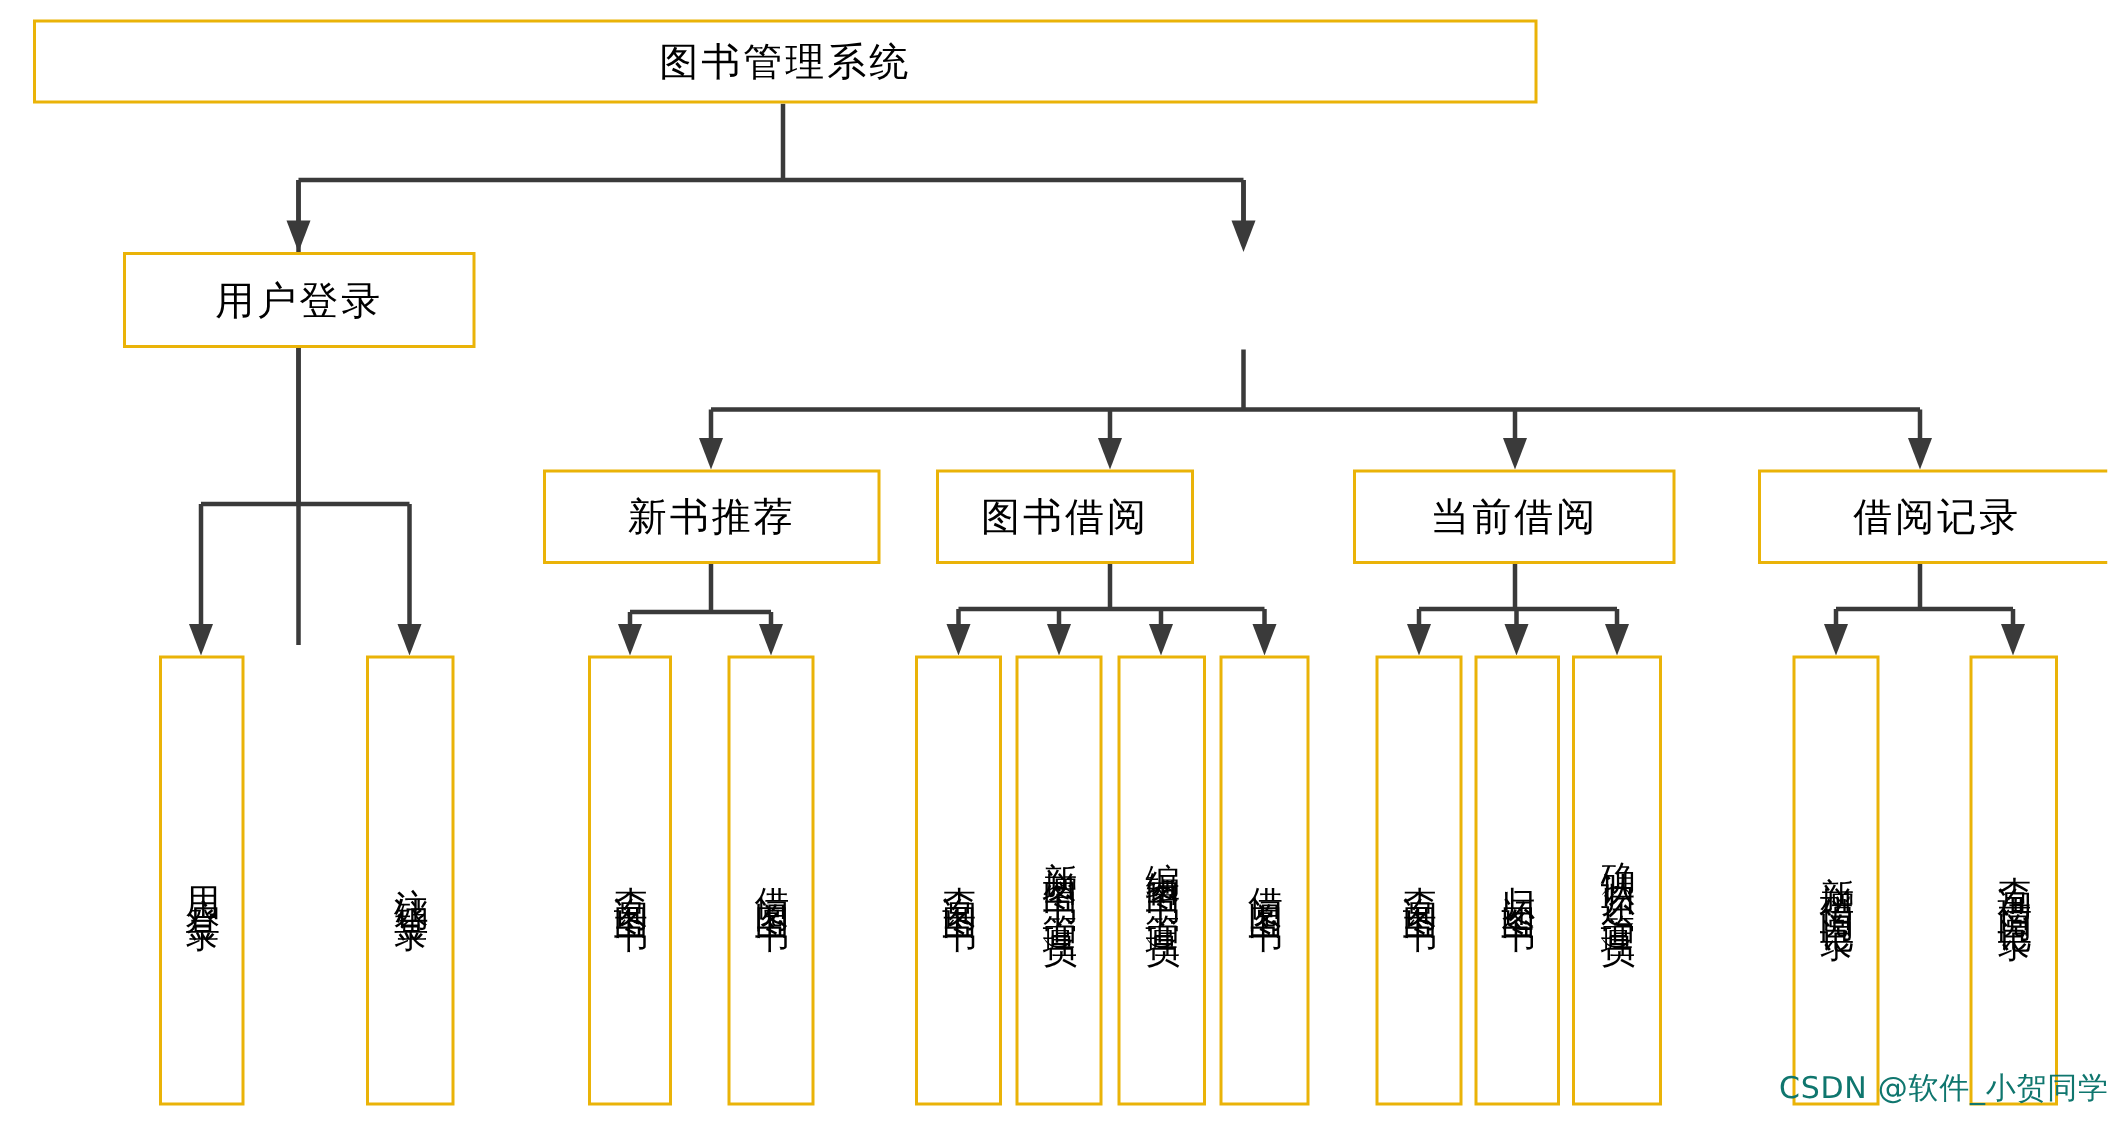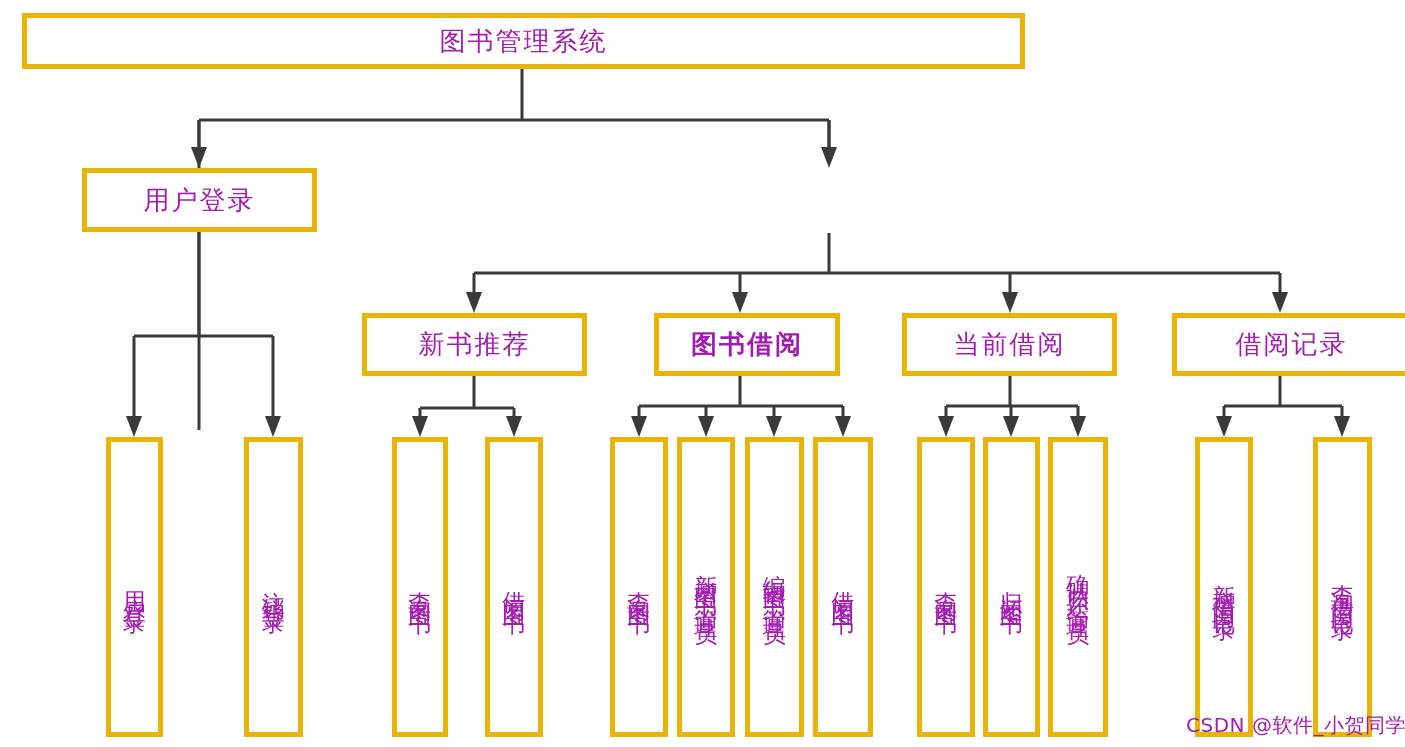--- a/index.html
+++ b/index.html
@@ -16,42 +16,42 @@
     overflow: hidden;
   }
   svg.connectors {
     position: absolute;
     left: 0; top: 0;
     width: 1405px; height: 747px;
   }
   .box {
     position: absolute;
     background: #ffffff;
-    border: 5px solid #eab308;
+    border: 2px solid #eab308;
     display: flex;
     align-items: center;
     justify-content: center;
-    color: #a21caf;
+    color: #000000;
   }
   .hbox { font-size: 26px; letter-spacing: 2px; white-space: nowrap; }
   .vbox span {
     writing-mode: vertical-lr;
     text-orientation: mixed;
     font-size: 23px;
     letter-spacing: 7px;
     line-height: 1.15;
     white-space: nowrap;
   }
   .watermark {
     position: absolute;
     left: 1186px;
     top: 712px;
     font-size: 20px;
     letter-spacing: 0.5px;
-    color: #a21caf;
+    color: #0f766e;
     white-space: nowrap;
   }
 </style>
 </head>
 <body>
 
 <div class="canvas">
 
   <svg class="connectors" viewBox="0 0 1405 747" fill="none" stroke="#3a3a3a" stroke-width="3">
 
@@ -108,21 +108,21 @@
     <span>图书管理系统</span>
   </div>
 
   <div class="box hbox" style="left:82px; top:168px; width:235px; height:64px;">
     <span>用户登录</span>
   </div>
 
   <div class="box hbox" style="left:362px; top:313px; width:225px; height:63px;text-align:right;">
     <span>新书推荐</span>
   </div>
-  <div class="box hbox" style="left:654px; top:313px; width:186px; height:63px;font-weight:bold;">
+  <div class="box hbox" style="left:624px; top:313px; width:172px; height:63px;">
     <span>图书借阅</span>
   </div>
   <div class="box hbox" style="left:902px; top:313px; width:215px; height:63px;">
     <span>当前借阅</span>
   </div>
   <div class="box hbox" style="left:1172px; top:313px; width:239px; height:63px;">
     <span>借阅记录</span>
   </div>
 
   <div class="box vbox" style="left:106px; top:437px; width:57px; height:300px;">

